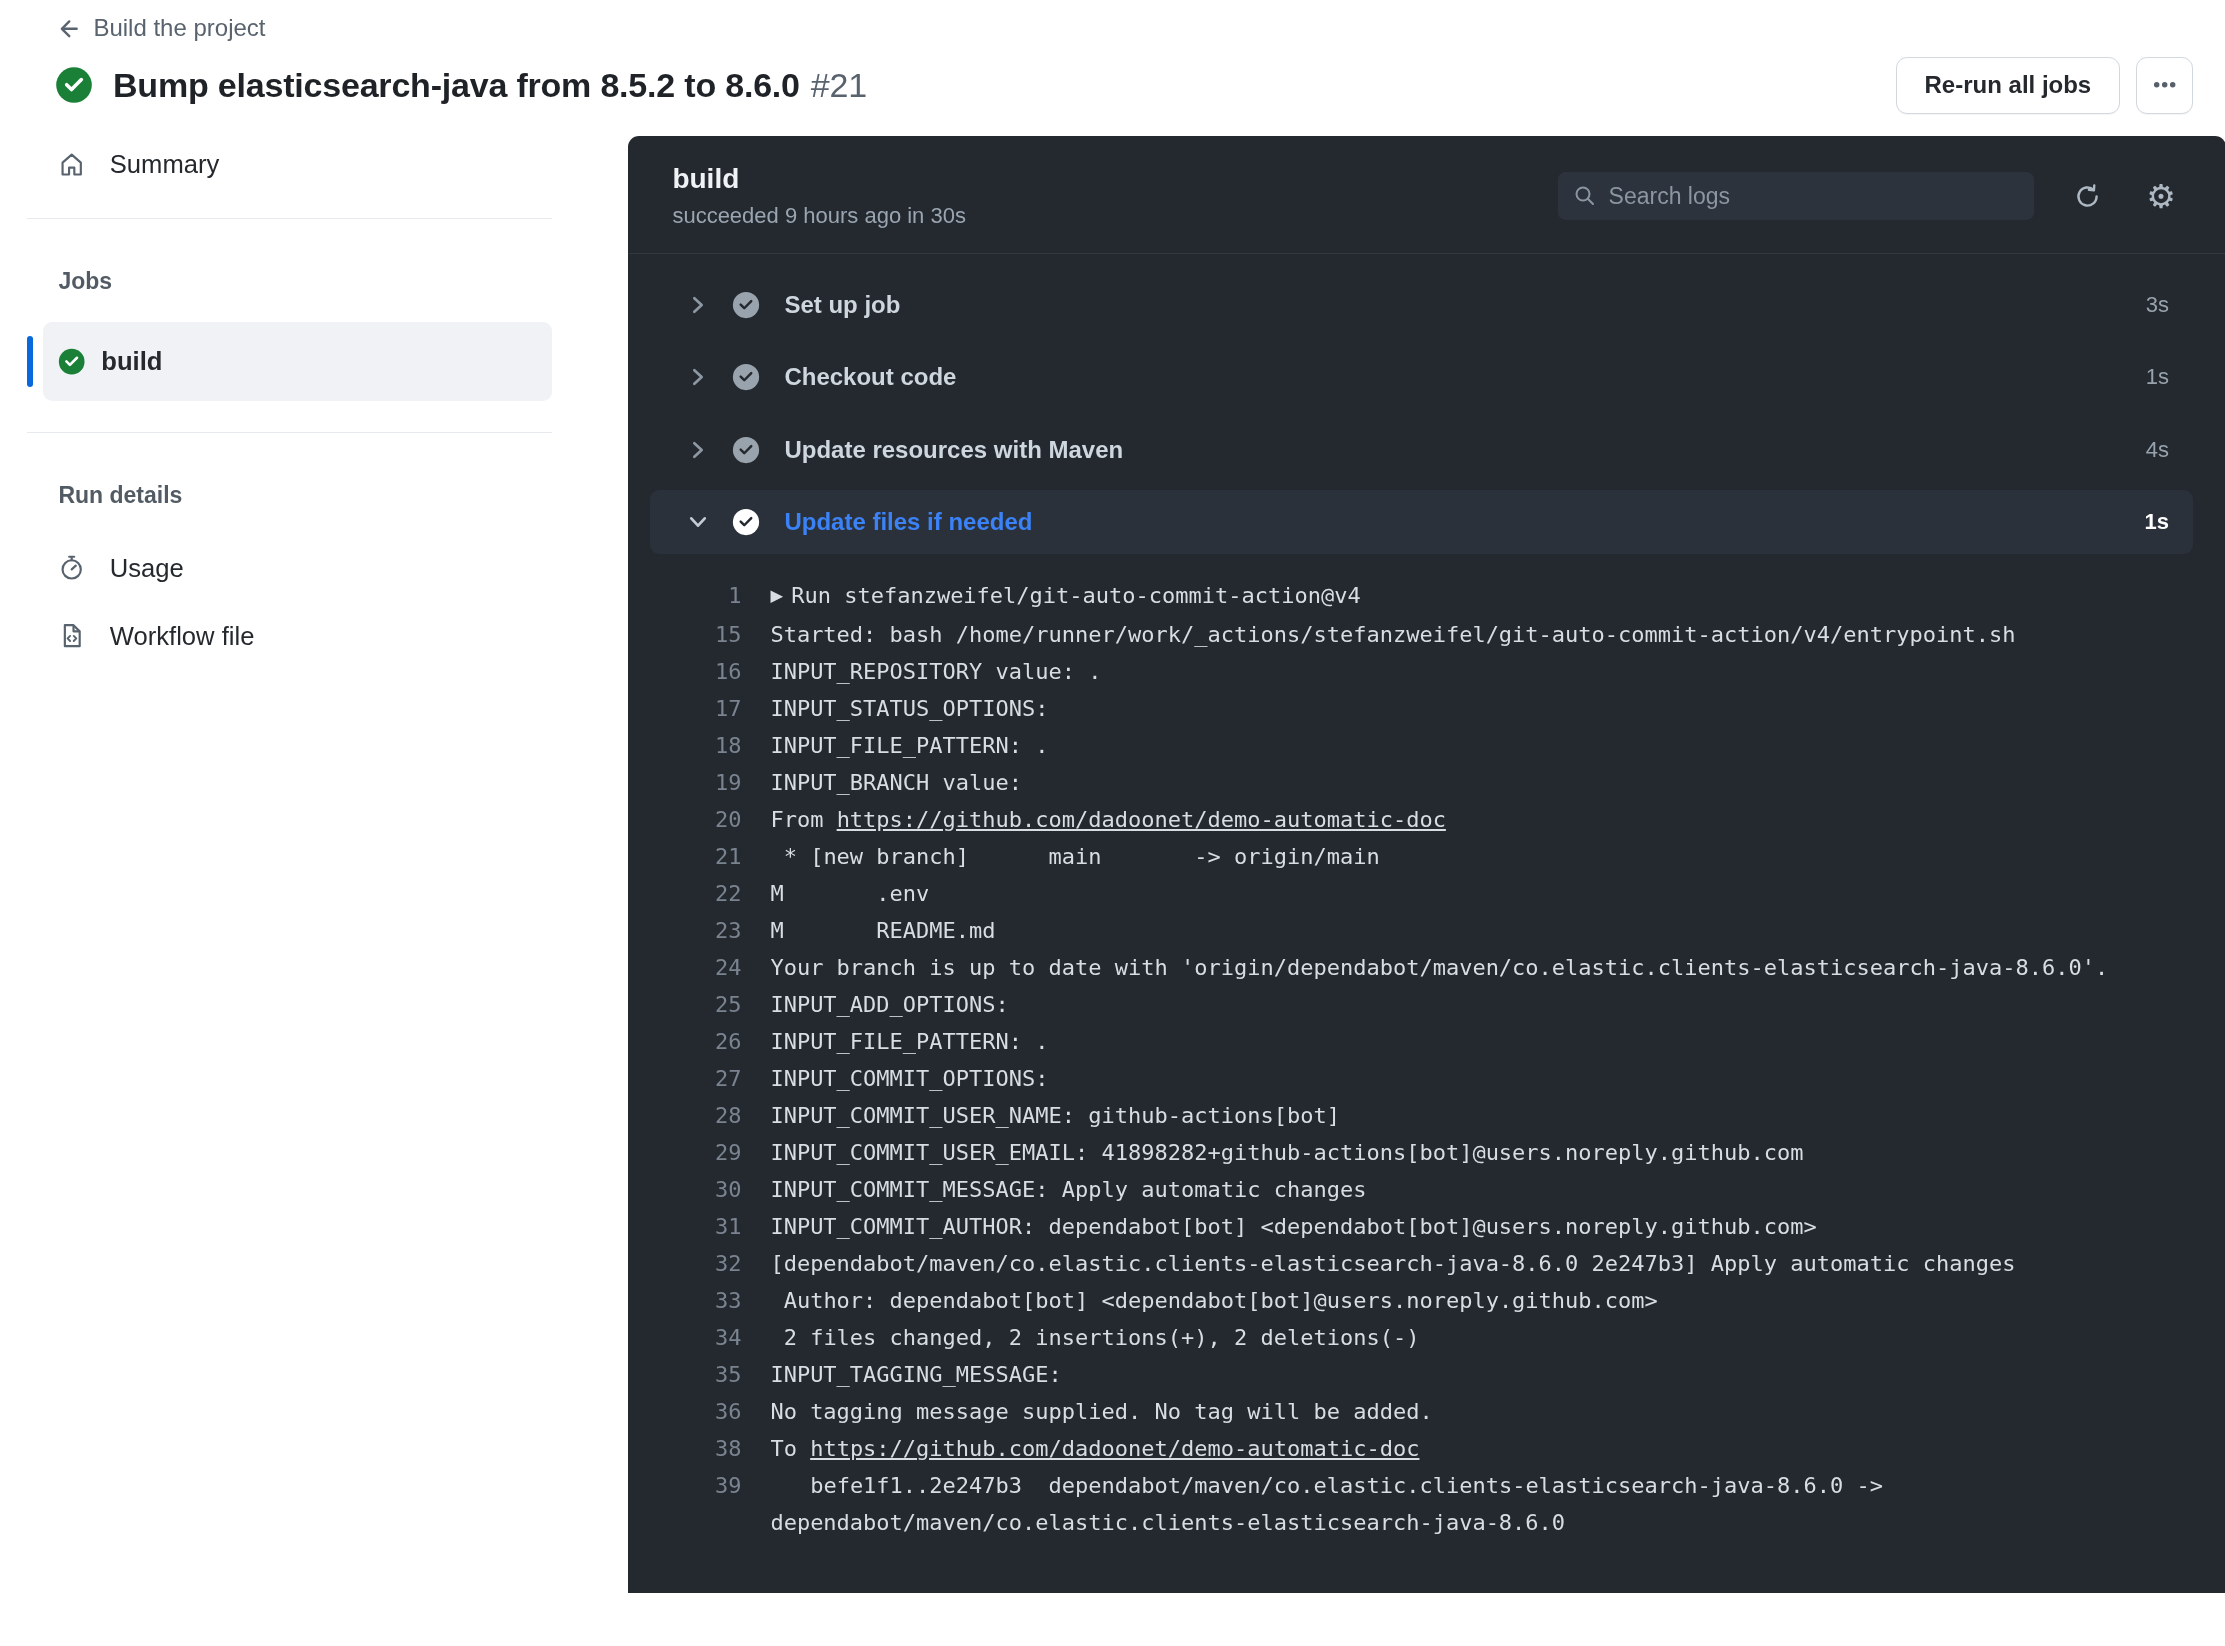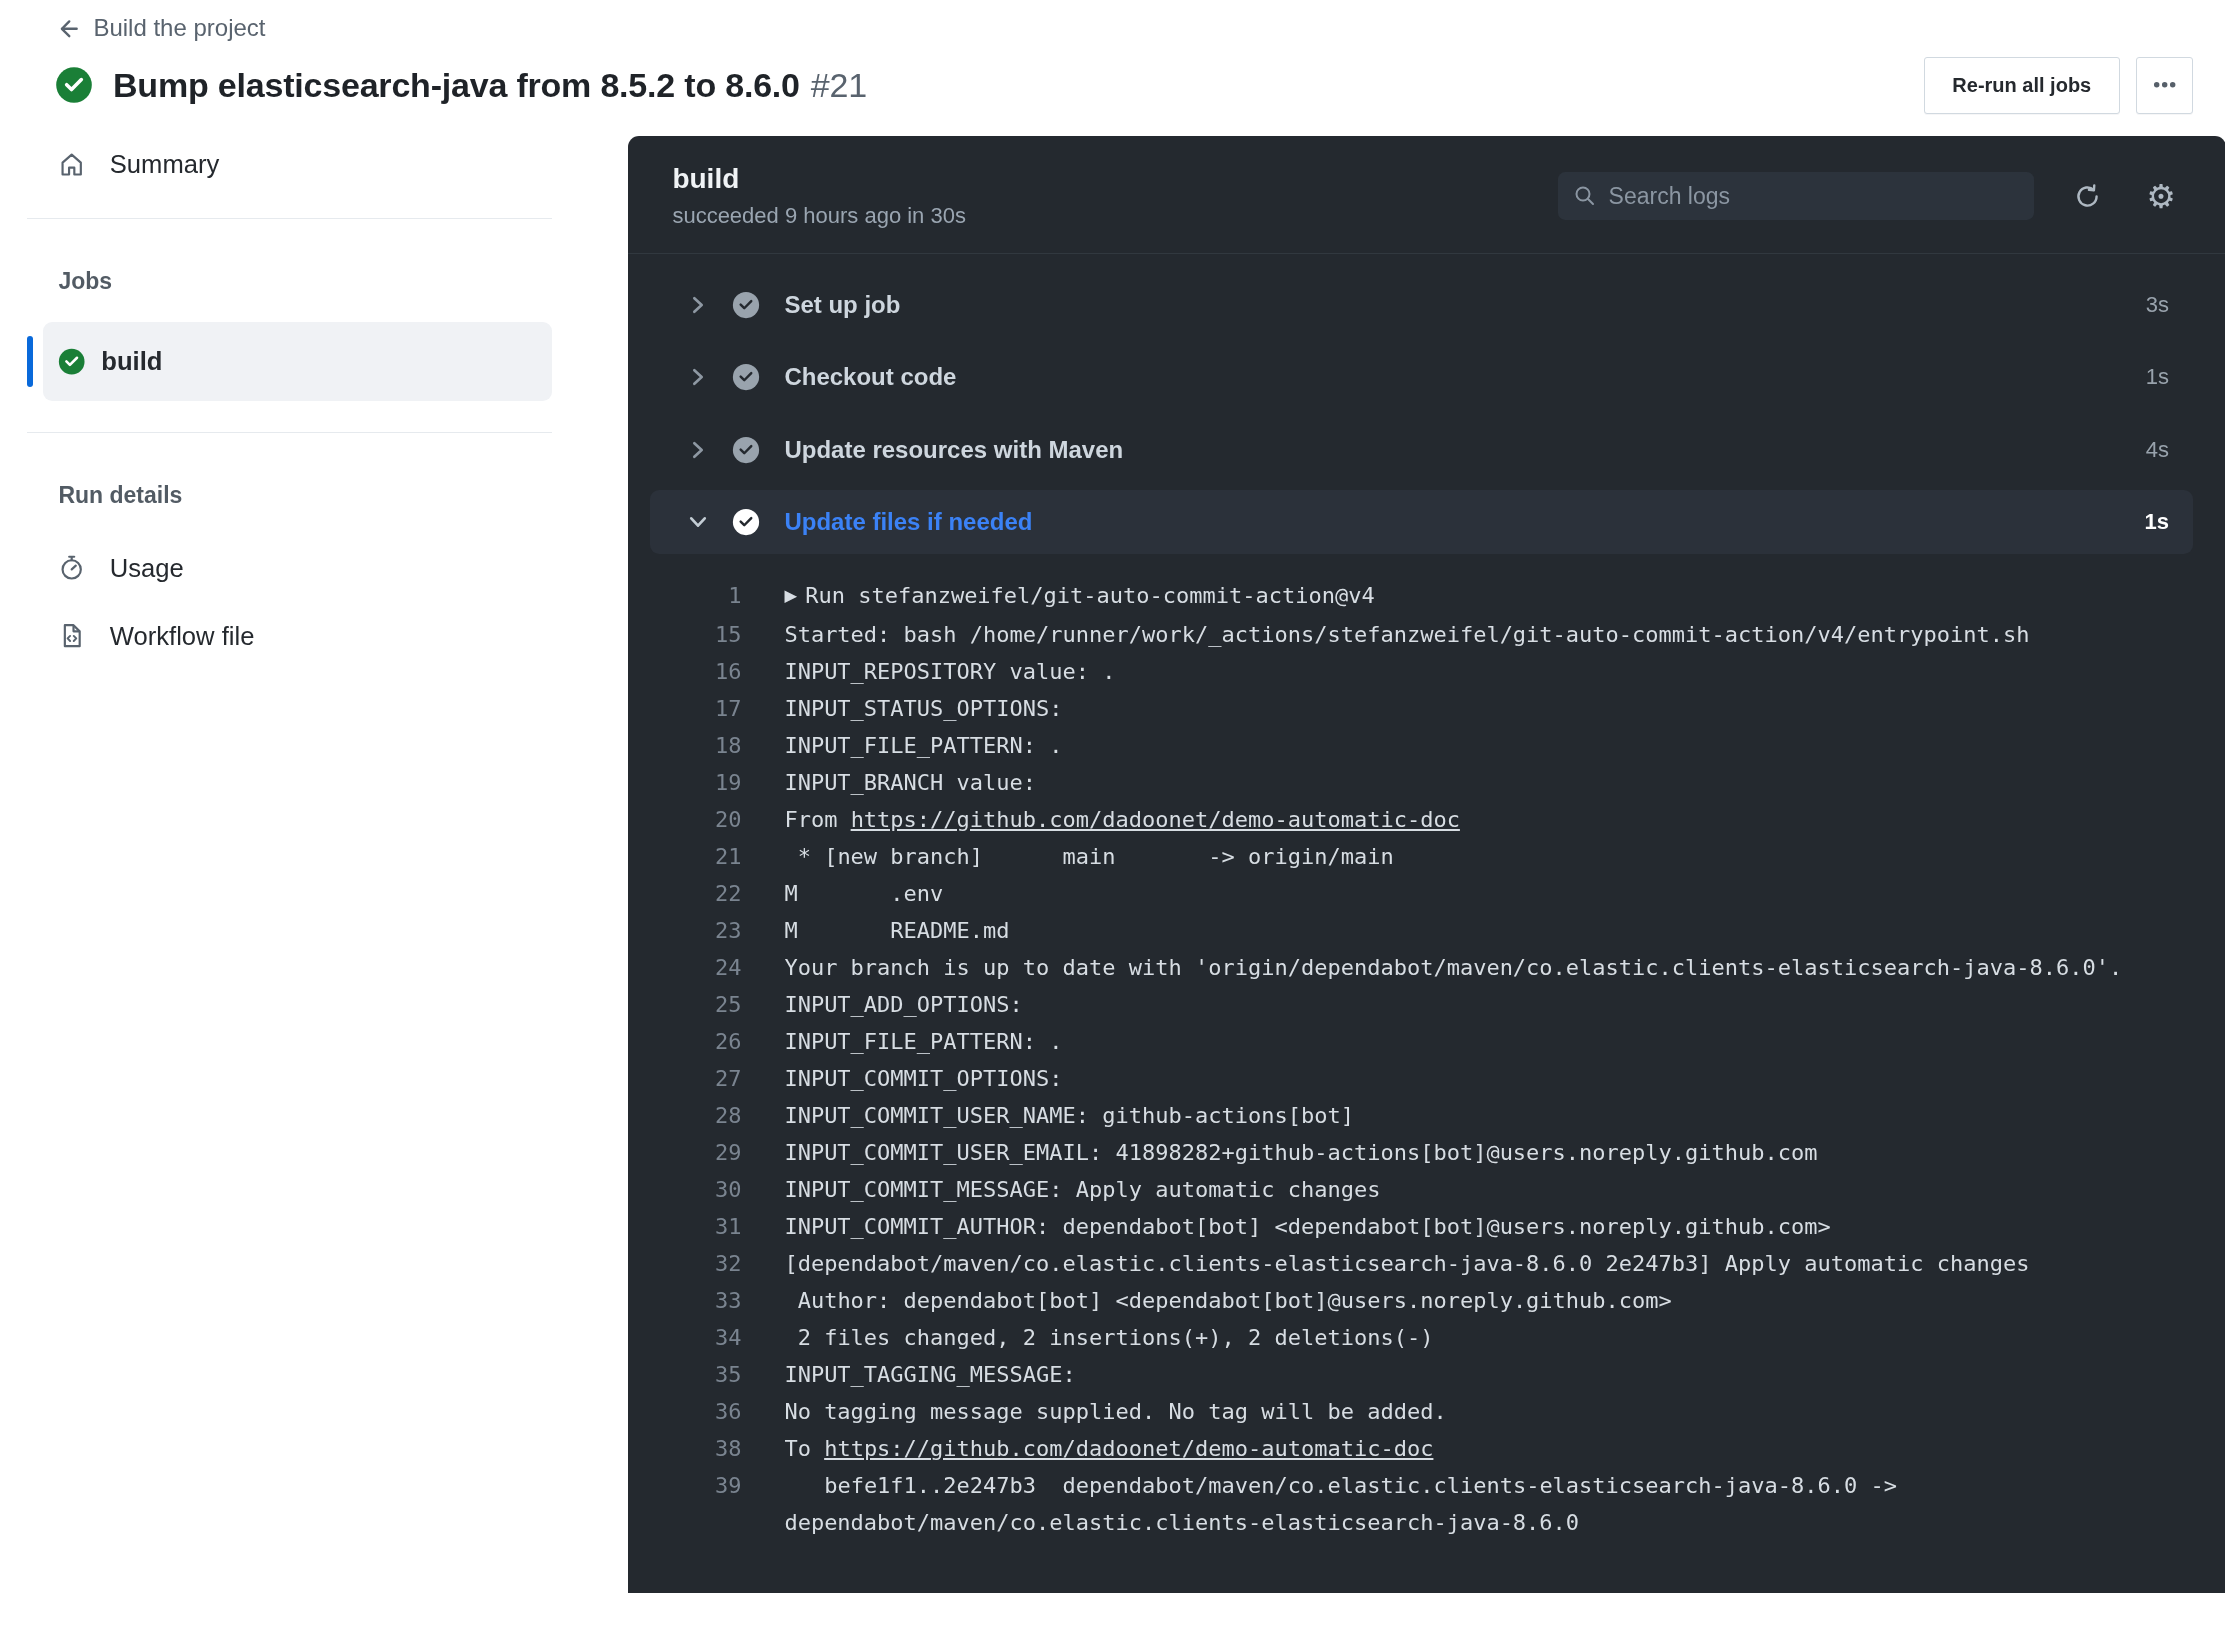--- a/index.html
+++ b/index.html
@@ -15,22 +15,22 @@
   .page-header { padding: 12.8px 33px 0 55px; }
   .breadcrumb { display: flex; align-items: center; gap: 12.8px; height: 31px; cursor: pointer; }
   .breadcrumb .bc-label { font-size: 24px; color: #59636e; }
   .title-row { display: flex; align-items: center; margin-top: 12.8px; }
   .title-check { width: 38px; height: 38px; flex: none; }
   .page-title { margin-left: 20px; font-size: 34px; font-weight: 700; color: #1f2328; letter-spacing: -0.2px; }
   .run-number { font-weight: 400; color: #59636e; margin-left: 11px; }
   .header-actions { margin-left: auto; display: flex; align-items: center; gap: 16.4px; }
   .btn {
     height: 57px; padding: 0 27.4px;
-    background: #ffffff; border: 0.9px solid #d1d9e0; border-radius: 3px;
-    font-size: 20px; font-weight: 600; color: #25292e;
+    background: #ffffff; border: 0.9px solid #d1d9e0; border-radius: 11px;
+    font-size: 24px; font-weight: 600; color: #25292e;
     font-family: inherit; cursor: pointer;
     box-shadow: 0 0.9px 0 rgba(31,35,40,0.04);
   }
   .btn-kebab { width: 57px; padding: 0; display: flex; align-items: center; justify-content: center; }
 
   
   .content { display: flex; align-items: flex-start; margin-top: 22px; }
 
   
   .sidebar { width: 525px; margin-left: 27.4px; flex: none; padding-top: 7.3px; }
@@ -86,21 +86,21 @@
   .step-label { margin-left: 24px; font-size: 24px; font-weight: 600; color: #ced6de; }
   .step-dur { margin-left: auto; font-size: 22px; font-weight: 500; color: #98a2ac; }
   .step-row.expanded { background: #2b313a; }
   .step-row.expanded .step-label { color: #3b82f6; }
   .step-row.expanded .step-dur { color: #ffffff; font-weight: 600; }
 
   
   .log-lines { padding-top: 14.6px; font-family: "DejaVu Sans Mono", monospace; font-size: 22px; }
   .log-line { display: flex; line-height: 37px; }
   .ln { width: 91px; flex: none; text-align: right; color: #7a8490; cursor: pointer; }
-  .lt { margin-left: 43px; color: #d7dde3; white-space: pre-wrap; }
+  .lt { margin-left: 29px; color: #d7dde3; white-space: pre-wrap; }
   .log-link { text-decoration: underline; cursor: pointer; }
   .tri { display: inline-block; font-size: 16.4px; margin-right: 8.2px; transform: translateY(-1.8px); font-family: "DejaVu Sans", sans-serif; }
 </style>
 </head>
 <body>
 
 <div class="page-header">
   <div class="breadcrumb">
     <svg class="bc-arrow" width="25.6" height="25.6" viewBox="0 0 26 26" fill="none">
       <path d="M14.5 5.5 L7 13 L14.5 20.5" stroke="#59636e" stroke-width="2.4" stroke-linecap="round" stroke-linejoin="round"></path>

